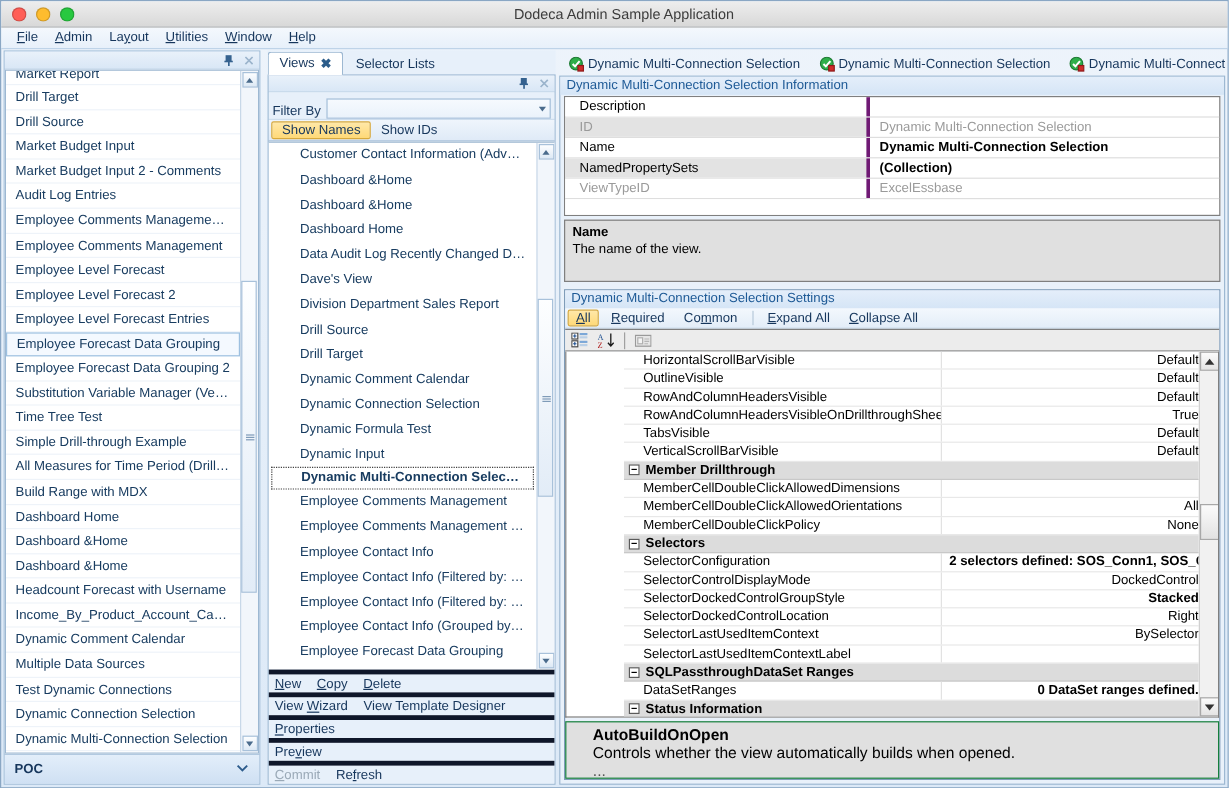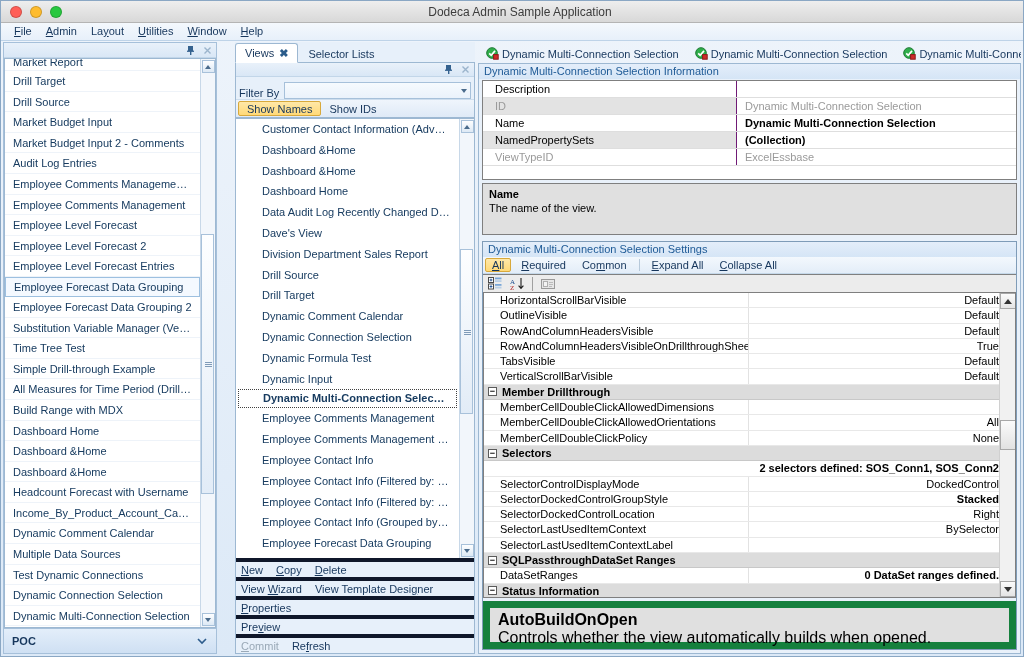--- a/index.html
+++ b/index.html
@@ -149,21 +149,21 @@
     background: linear-gradient(#e3eefa, #cfe0f3);
     border-top: 1px solid #a6c0da;
     font-weight: bold; font-size: 11px; color: #16365c;
     cursor: pointer;
   }
 
   
   .mid-panel {
     width: 240px;
     display: flex; flex-direction: column;
-    margin-left: 18px;
+    margin-left: 6px;
     background: #e7f0fa;
   }
   .tabstrip {
     height: 21px;
     display: flex; align-items: flex-end;
     background: transparent;
     position: relative;
   }
   .tab {
     height: 19px;
@@ -321,21 +321,21 @@
     color: #000;
   }
   .itrow {
     display: flex;
     height: 17px;
     border-bottom: 1px solid #dedede;
   }
   .itrow:last-child { border-bottom: none; }
   .itc-key {
     width: 254px;
-    border-right: 1px solid #701a75;
+    border-right: 3px solid #701a75;
     padding-left: 12px;
     line-height: 16px;
     background: #fff;
     overflow: hidden; white-space: nowrap;
   }
   .itrow.alt .itc-key { background: #e3e3e3; }
   .itc-val {
     flex: 1;
     padding-left: 8px;
     line-height: 16px;
@@ -399,21 +399,21 @@
   .pgsep { width: 1px; height: 14px; background: #a0a0a0; margin: 0 2px; }
   .grid-wrap {
     flex: 1;
     display: flex;
     background: #fff;
     border: 1px solid #7f7f7f;
     border-top: none;
     overflow: hidden;
     min-height: 0;
   }
-  .grid { flex: 1; overflow: hidden; font-size: 11px; color: #000; }
+  .grid { flex: 1; overflow: hidden; font-size: 11px; color: #000; margin-left: 48px; }
   .grow {
     display: flex; height: 15.3px; line-height: 14px;
     border-bottom: 1px solid #e8e8e8;
   }
   .grow .gk {
     width: 265px;
     padding-left: 16px;
     border-right: 1px solid #e2e2e2;
     overflow: hidden; white-space: nowrap;
   }
@@ -449,24 +449,24 @@
   .gsthumb {
     position: absolute;
     left: 0; width: 16px;
     background: linear-gradient(#fbfbfb, #e2e2e2);
     border: 1px solid #a8a8a8;
     cursor: pointer;
   }
   .help-pane {
     height: 48px;
     background: #e0e0e0;
-    border: 7px solid #15803d;
+    border: 1px solid #15803d;
     margin-top: 3px;
-    padding: 3px 8px;
-    font-size: 16px; color: #000;
+    padding: 3px 22px;
+    font-size: 13px; color: #000;
   }
   .help-pane .ht { font-weight: bold; }
   .tri-up, .tri-down {
     width: 0; height: 0;
     border-left: 4px solid transparent;
     border-right: 4px solid transparent;
   }
   .tri-up { border-bottom: 5px solid #333; }
   .tri-down { border-top: 5px solid #333; }
   .tri-up-s { border-left: 3px solid transparent; border-right: 3px solid transparent; border-bottom: 4px solid #4a6b8c; width:0;height:0;}
@@ -814,20 +814,21 @@
                   <div class="gk">MemberCellDoubleClickPolicy</div>
                   <div class="gv">None</div>
                 </div>
                 <div class="grow cat">
                   <div class="gk">
                     <span class="expander">−</span>
                     <span>Selectors</span>
                   </div>
                 </div>
                 <div class="grow">
+                  <div class="gk">SelectorConfiguration</div>
                   <div class="gv bold">2 selectors defined: SOS_Conn1, SOS_Conn2</div>
                 </div>
                 <div class="grow">
                   <div class="gk">SelectorControlDisplayMode</div>
                   <div class="gv">DockedControl</div>
                 </div>
                 <div class="grow">
                   <div class="gk">SelectorDockedControlGroupStyle</div>
                   <div class="gv bold">Stacked</div>
                 </div>

